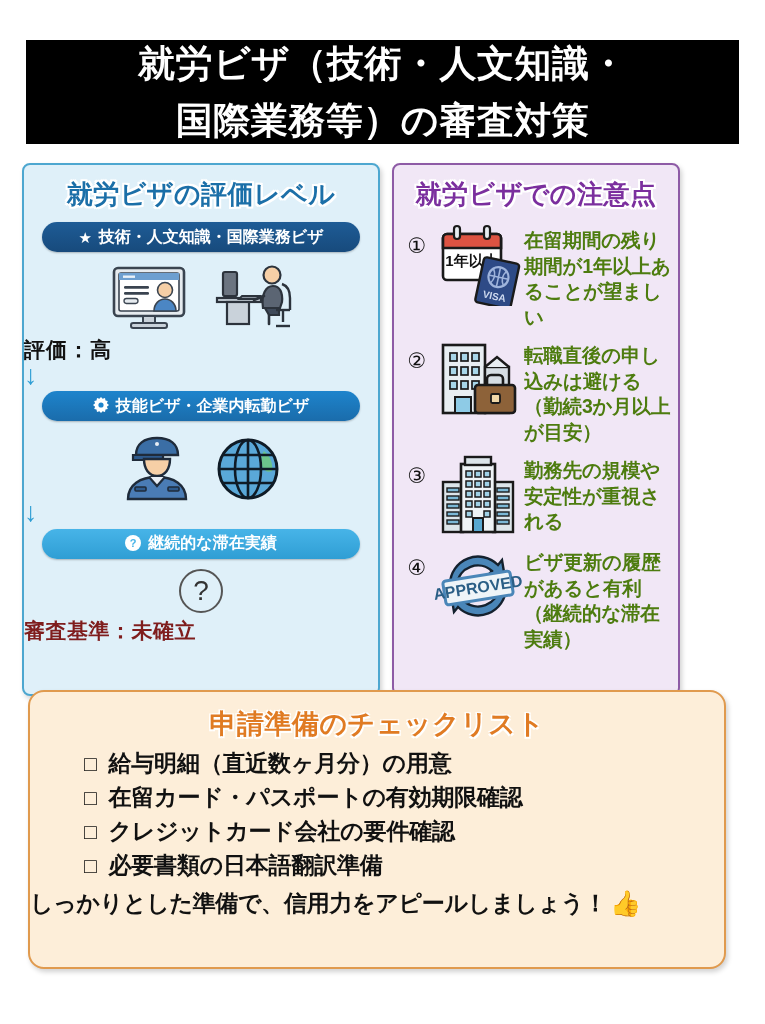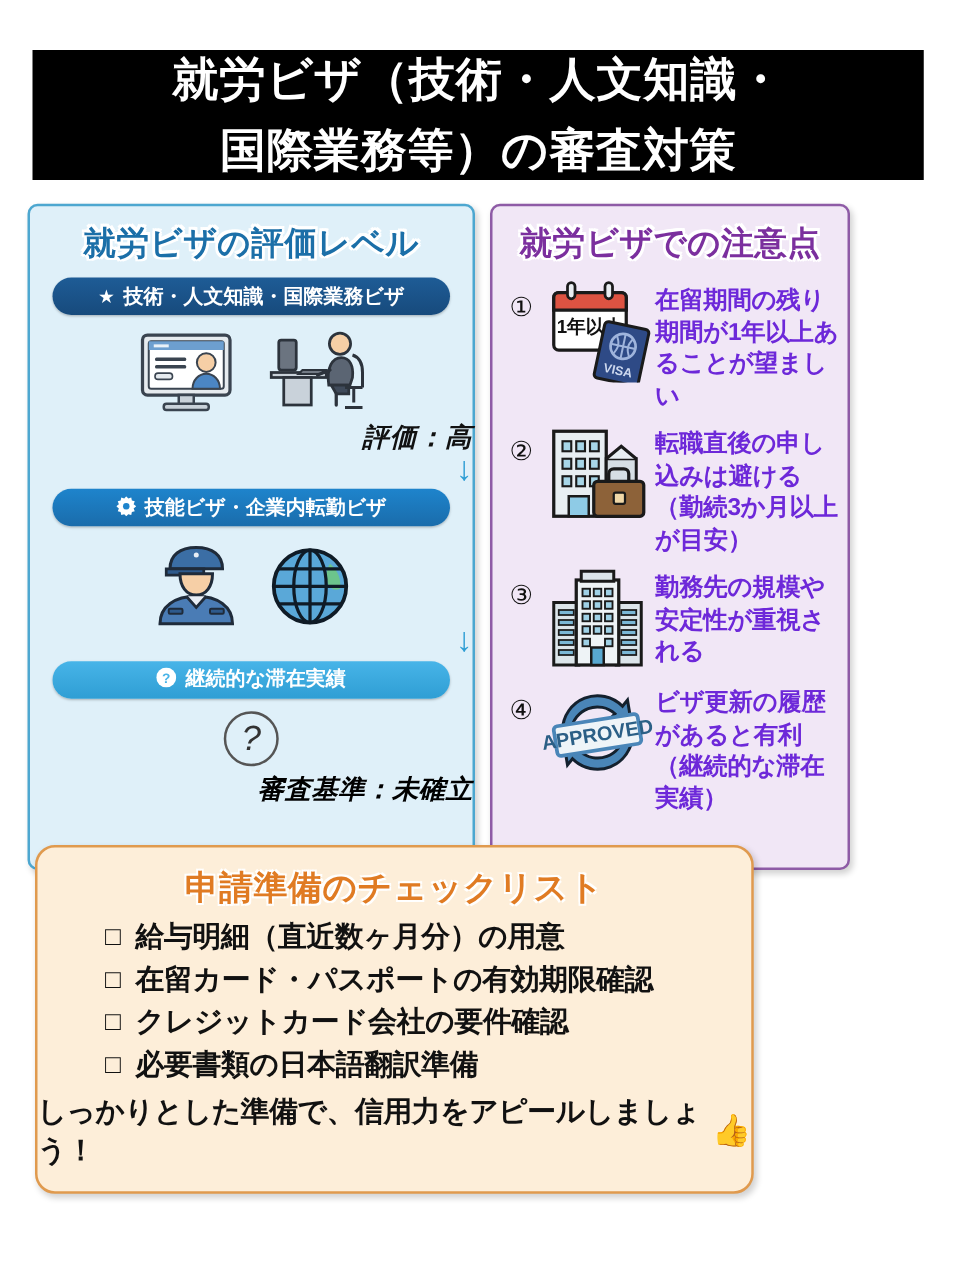--- a/index.html
+++ b/index.html
@@ -83,70 +83,70 @@
     font-size: 16px;
     font-weight: bold;
     white-space: nowrap;
     box-shadow: 0 1px 2px rgba(0,0,0,0.25);
   }
   .badge-1 { background: linear-gradient(#1e5c96, #174a7c); margin-top: 10px; }
   .badge-2 { background: linear-gradient(#1e84cc, #1a6cab); margin-top: 4px; text-align: center; }
   .badge-3 { background: linear-gradient(#47b4e8, #2f9ed4); margin-top: 4px; }
   .badge .bicon { font-size: 15px; line-height: 1; display: inline-block; }
 
-  .level-block { text-align: right; font-style: italic; }
+  .level-block { text-align: left; }
   .icon-row {
     display: flex; align-items: flex-end; justify-content: center;
     gap: 24px; height: 72px; margin-top: 8px;
   }
   .rating {
     font-size: 21px; font-weight: bold; color: #111;
     margin-top: 4px; letter-spacing: 1px;
   }
   .arrow-down {
     color: #2f9ed4; font-size: 27px; line-height: 0.9;
     margin-top: -1px; font-weight: bold;
   }
   .qmark-circle {
     width: 44px; height: 44px; border-radius: 50%;
     border: 2.5px solid #555; color: #333;
     font-size: 28px; font-weight: normal;
     display: flex; align-items: center; justify-content: center;
     margin: 10px auto 4px;
   }
   .criteria {
-    font-size: 21px; font-weight: bold; color: #000000; letter-spacing: 0.5px;
+    font-size: 21px; font-weight: bold; color: #7f1d1d; letter-spacing: 0.5px;
   }
 
   
   .notes { margin-top: 8px; padding: 0 6px 0 8px; }
   .note-row {
     display: flex; align-items: flex-start;
     margin-bottom: 4px;
   }
   .note-num {
     width: 30px; flex: 0 0 30px;
     font-size: 21px; color: #111;
     text-align: center; padding-top: 14px;
   }
   .note-icon {
     width: 92px; flex: 0 0 92px; height: 88px;
     display: flex; align-items: center; justify-content: center;
   }
   .note-text {
     flex: 1 1 auto;
-    font-size: 19.5px; font-weight: bold; color: #6d28d9;
+    font-size: 19.5px; font-weight: bold; color: #4d7c0f;
     line-height: 1.32; padding-top: 8px;
     letter-spacing: -0.2px;
   }
 
   
   .panel-bottom {
-    position: absolute; left: 28px; top: 676px;
-    width: 575px; height: 279px;
+    position: absolute; left: 28px; top: 690px;
+    width: 698px; height: 279px;
     background: #fdeed9;
     border: 2px solid #e09a4e;
     border-radius: 16px;
     box-shadow: 2px 3px 5px rgba(0,0,0,0.18);
   }
   .checklist-title {
     text-align: center;
     color: #e07b23;
     font-size: 27px; font-weight: bold;
     padding-top: 14px; letter-spacing: 0.5px;

